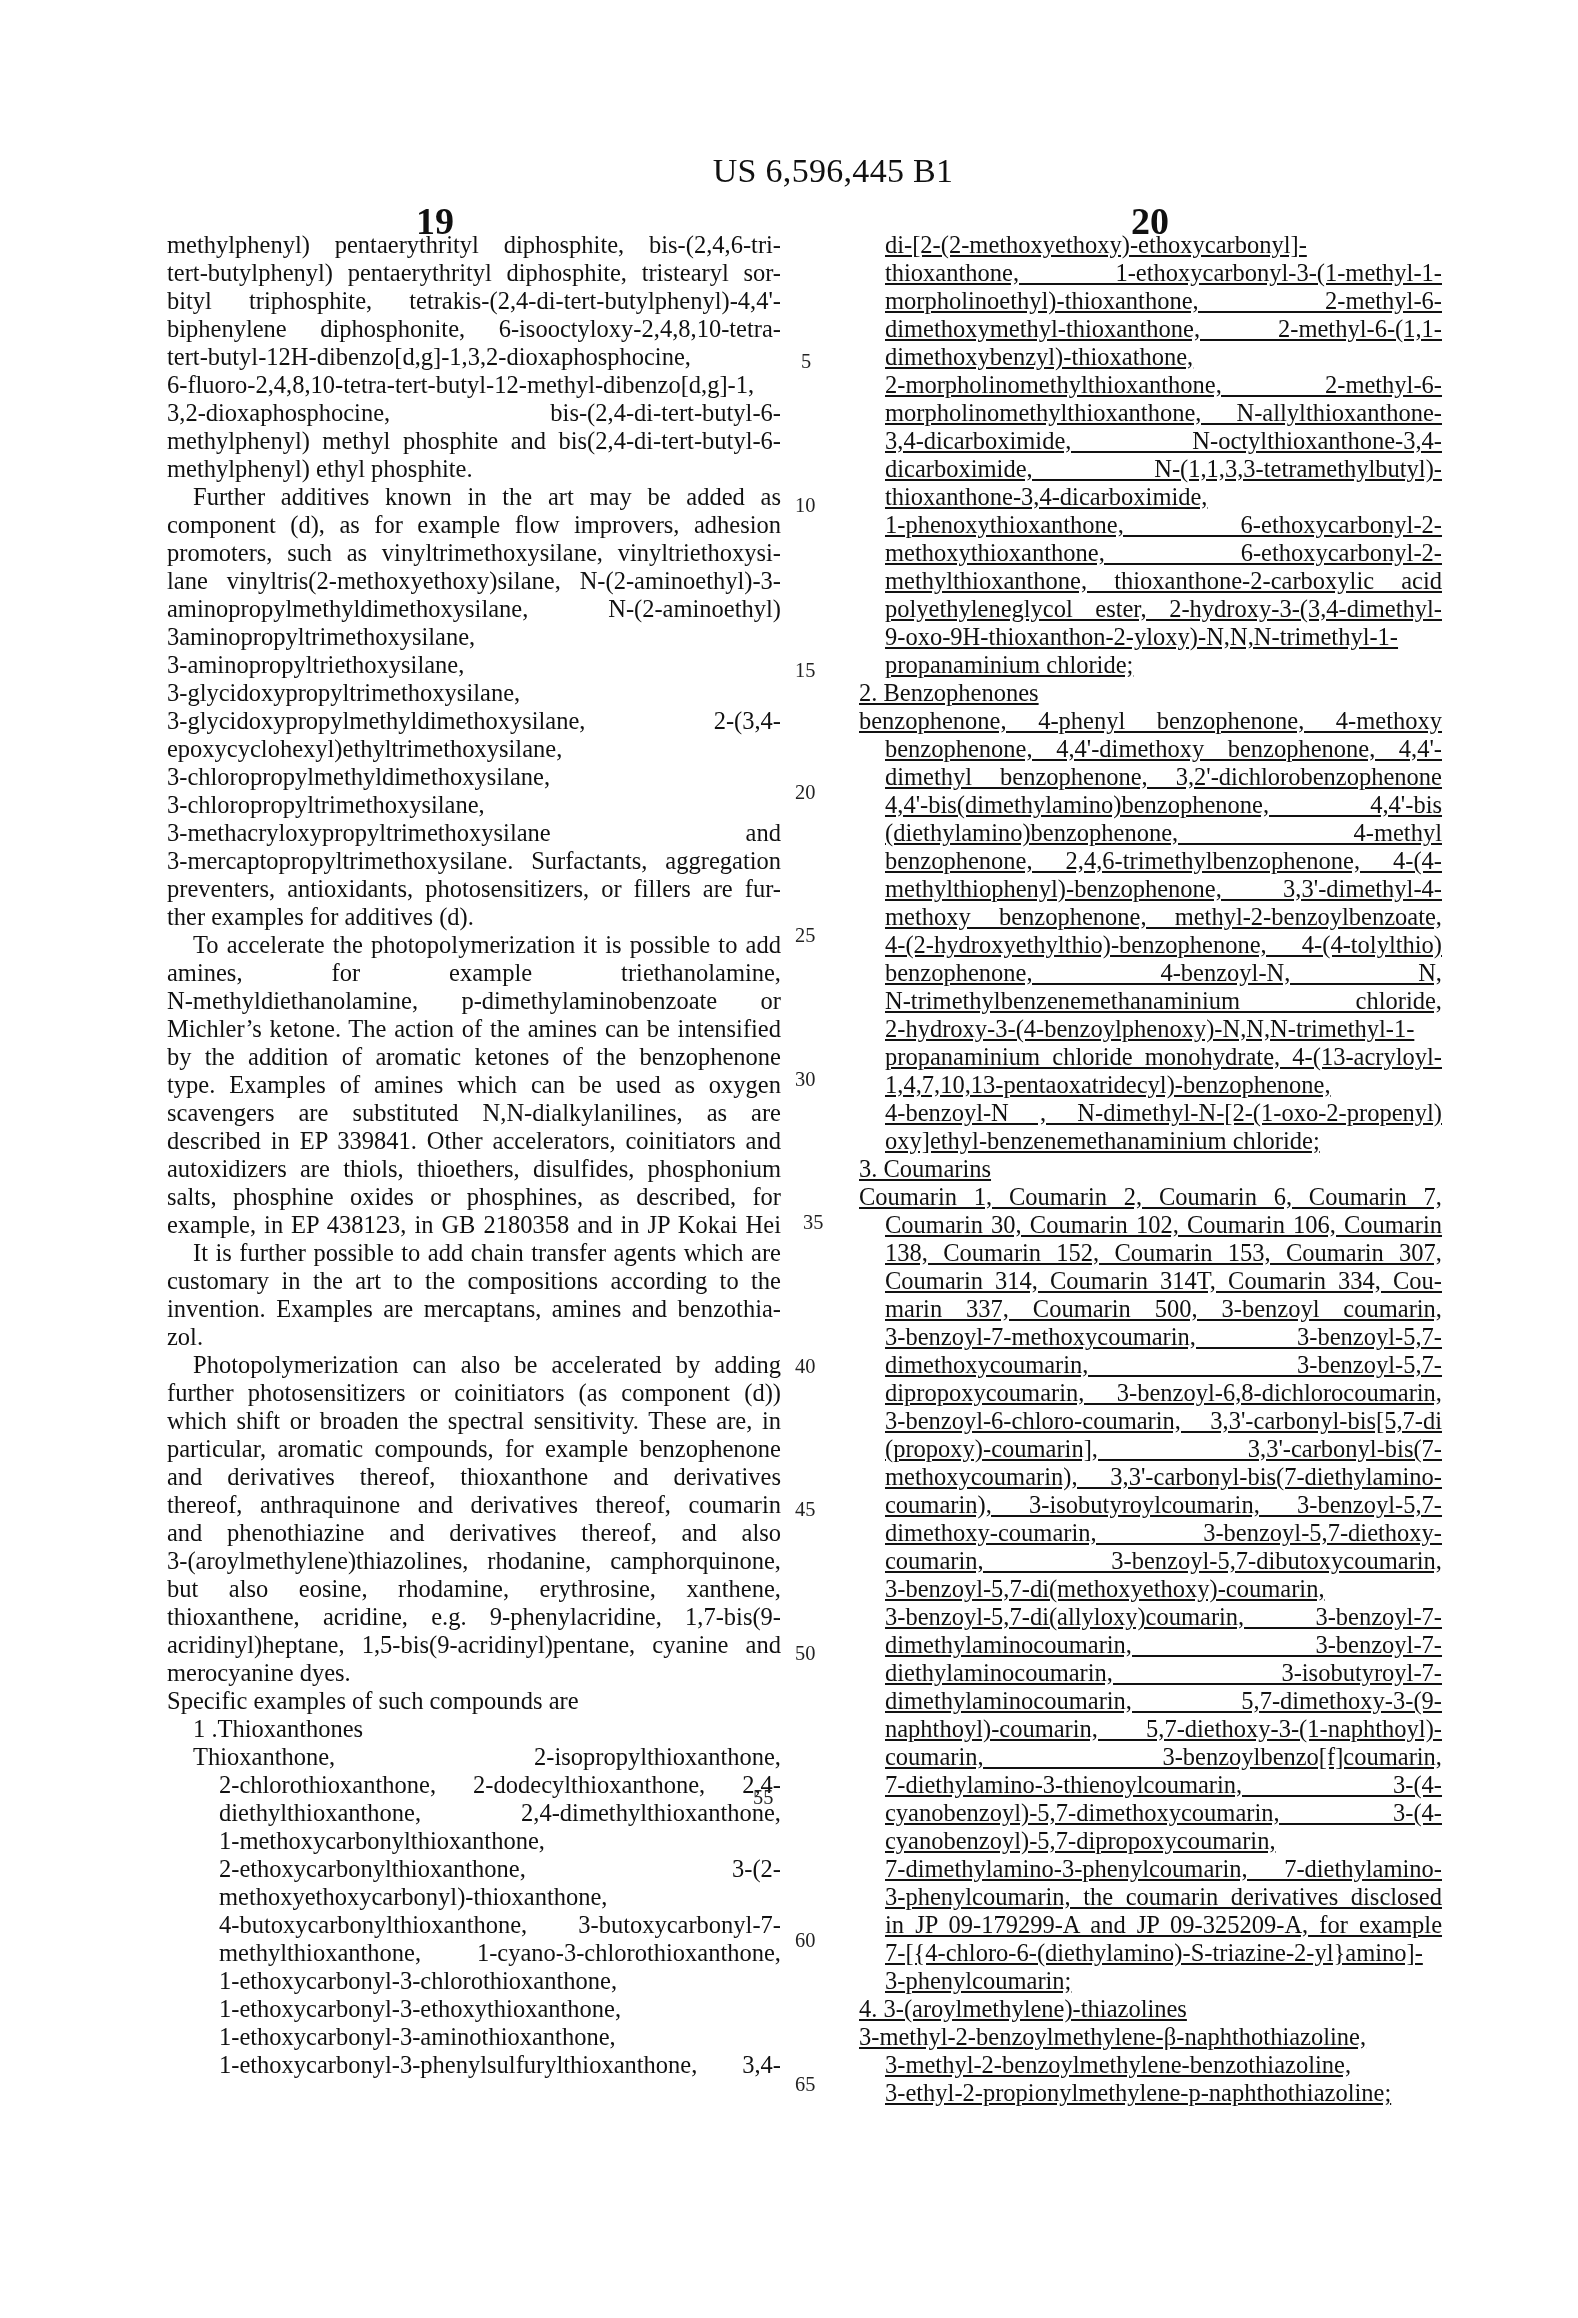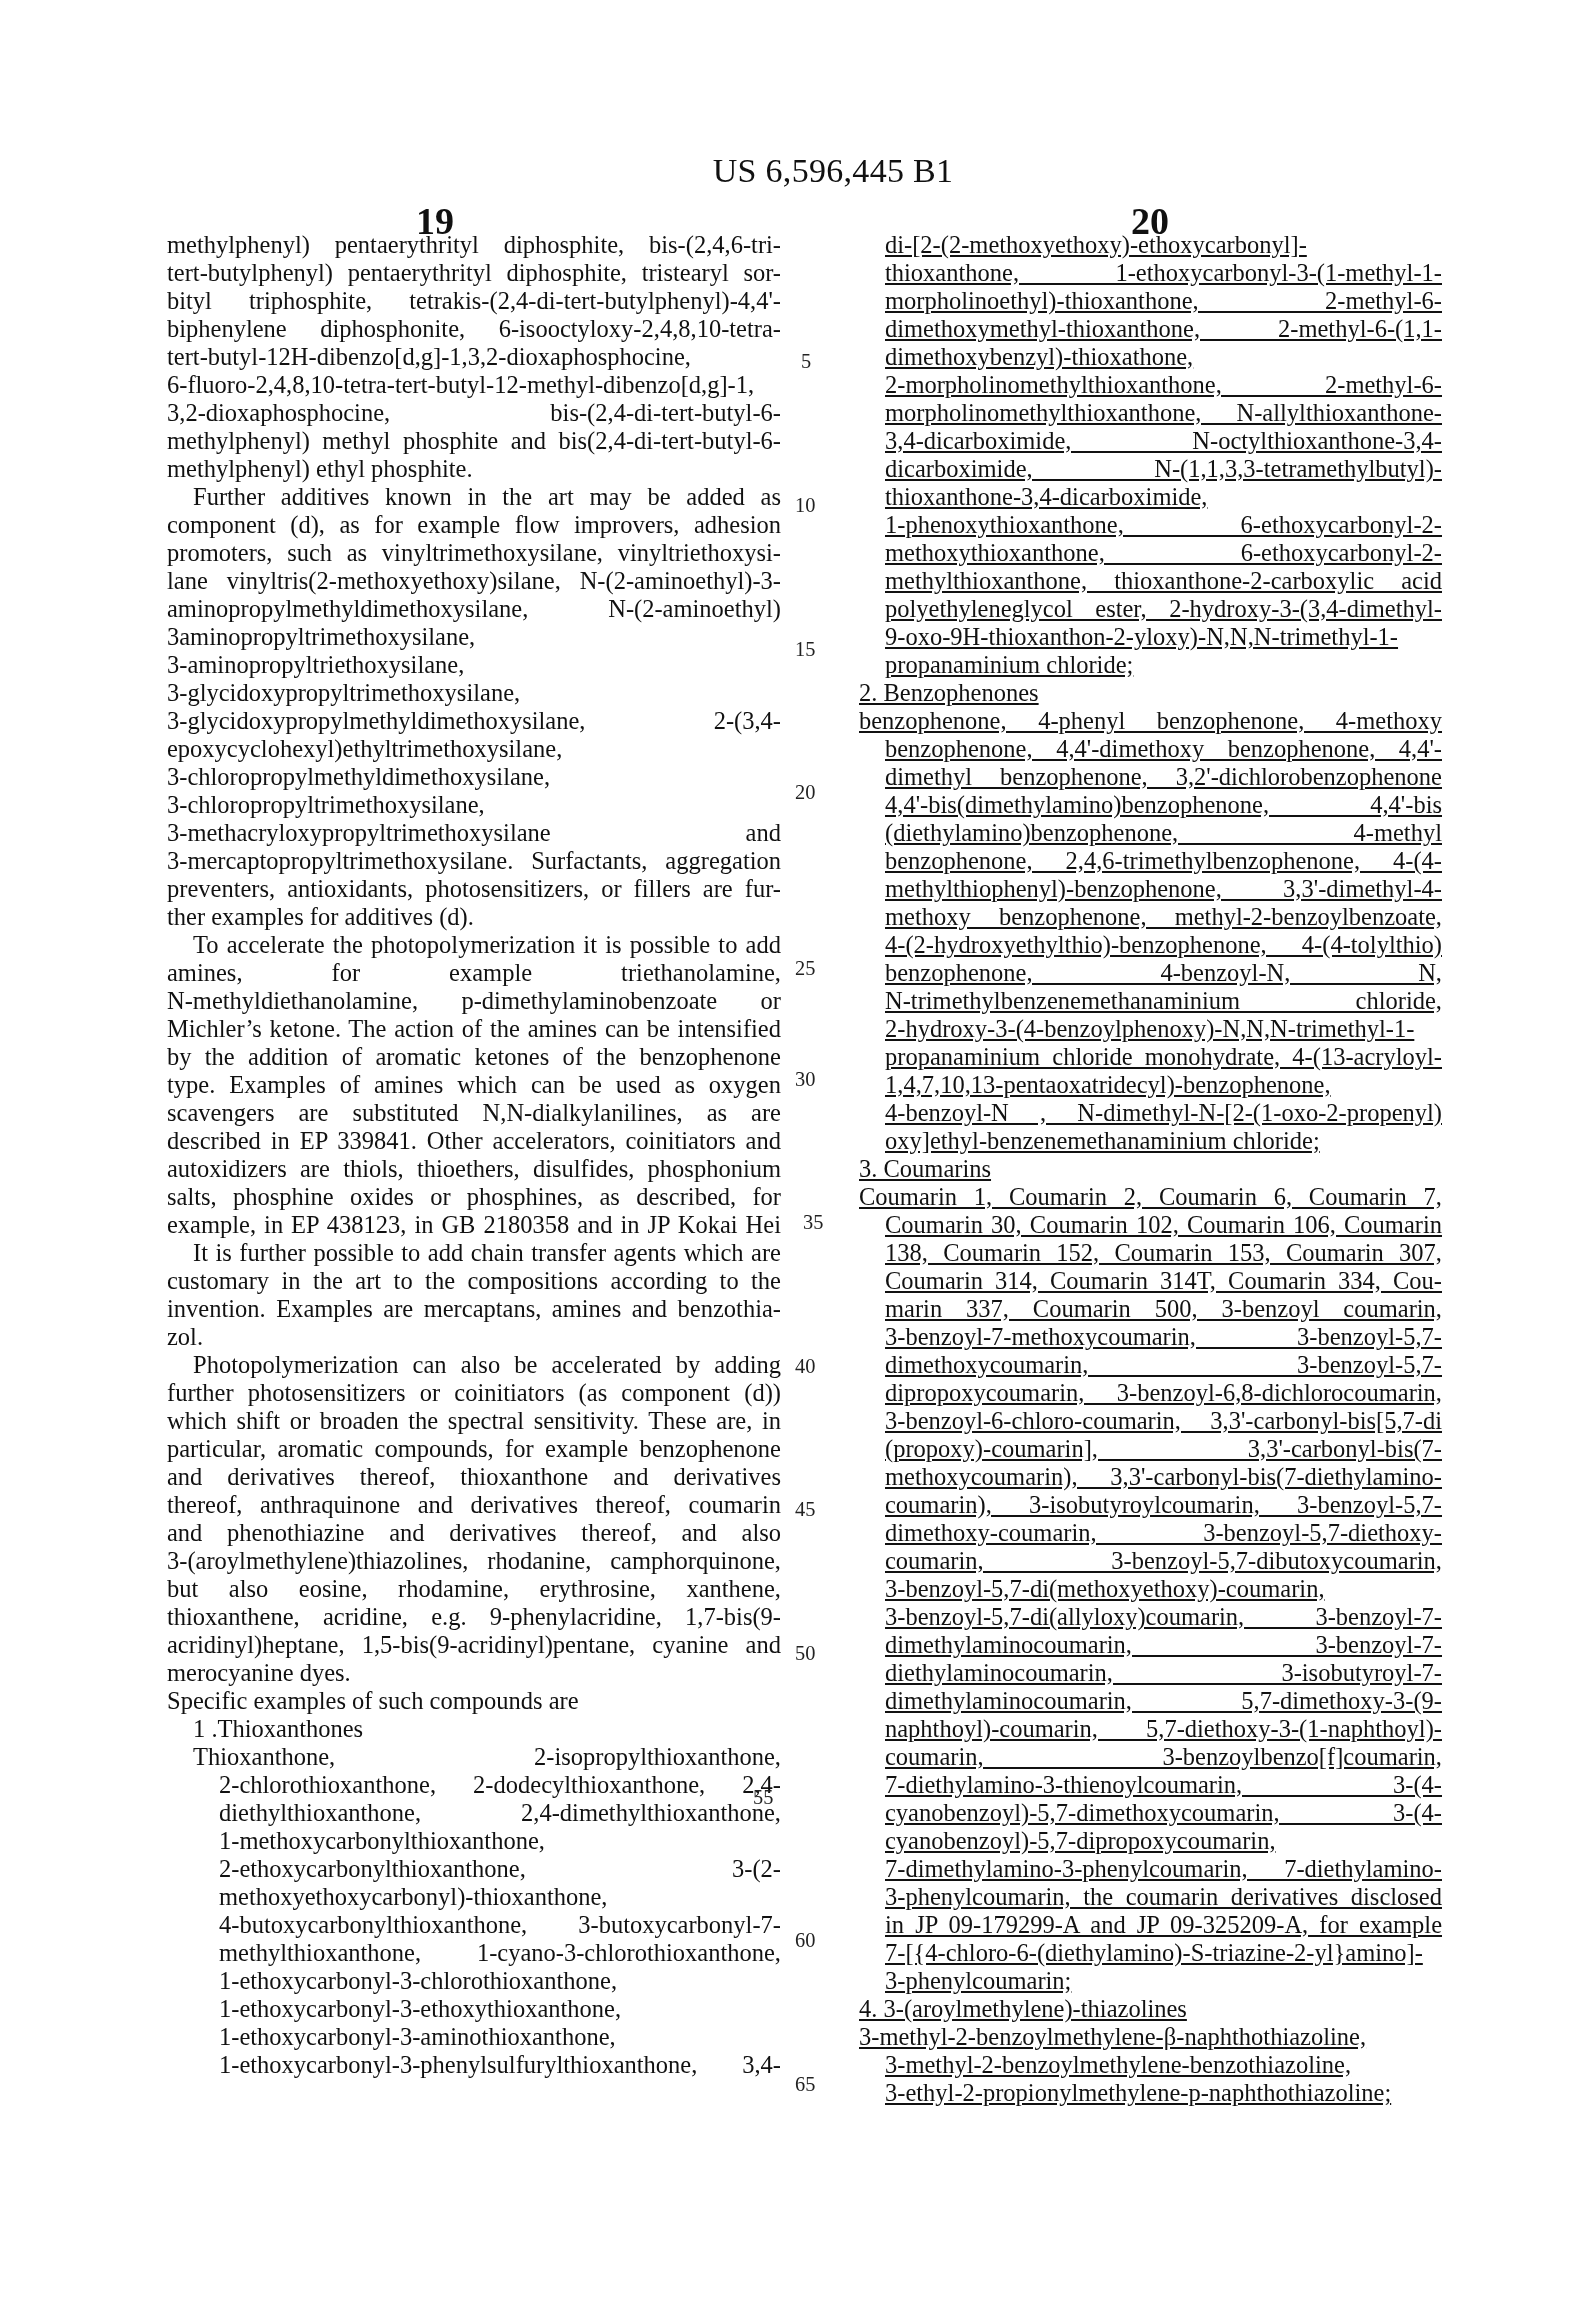--- a/index.html
+++ b/index.html
@@ -162,23 +162,23 @@
     <div class="line last i1">3-phenylcoumarin;</div>
     <div class="line last">4. 3-(aroylmethylene)-thiazolines</div>
     <div class="line">3-methyl-2-benzoylmethylene-β-naphthothiazoline,</div>
     <div class="line i1">3-methyl-2-benzoylmethylene-benzothiazoline,</div>
     <div class="line last i1">3-ethyl-2-propionylmethylene-p-naphthothiazoline;</div>
   </div>
 
 <div id="margin-nums">
     <div class="line-num" style="top: 351px; left: 801px;">5</div>
     <div class="line-num" style="top: 495px; left: 795px;">10</div>
-    <div class="line-num" style="top: 639px; left: 795px;">15</div>
+    <div class="line-num" style="top: 660px; left: 795px;">15</div>
     <div class="line-num" style="top: 782px; left: 795px;">20</div>
-    <div class="line-num" style="top: 958px; left: 795px;">25</div>
+    <div class="line-num" style="top: 925px; left: 795px;">25</div>
     <div class="line-num" style="top: 1069px; left: 795px;">30</div>
     <div class="line-num" style="top: 1212px; left: 795px; margin-left: 8px;">35</div>
     <div class="line-num" style="top: 1356px; left: 795px;">40</div>
     <div class="line-num" style="top: 1499px; left: 795px;">45</div>
     <div class="line-num" style="top: 1643px; left: 795px;">50</div>
     <div class="line-num" style="top: 1787px; left: 753px;">55</div>
     <div class="line-num" style="top: 1930px; left: 795px;">60</div>
     <div class="line-num" style="top: 2074px; left: 795px;">65</div>
   </div>
 

